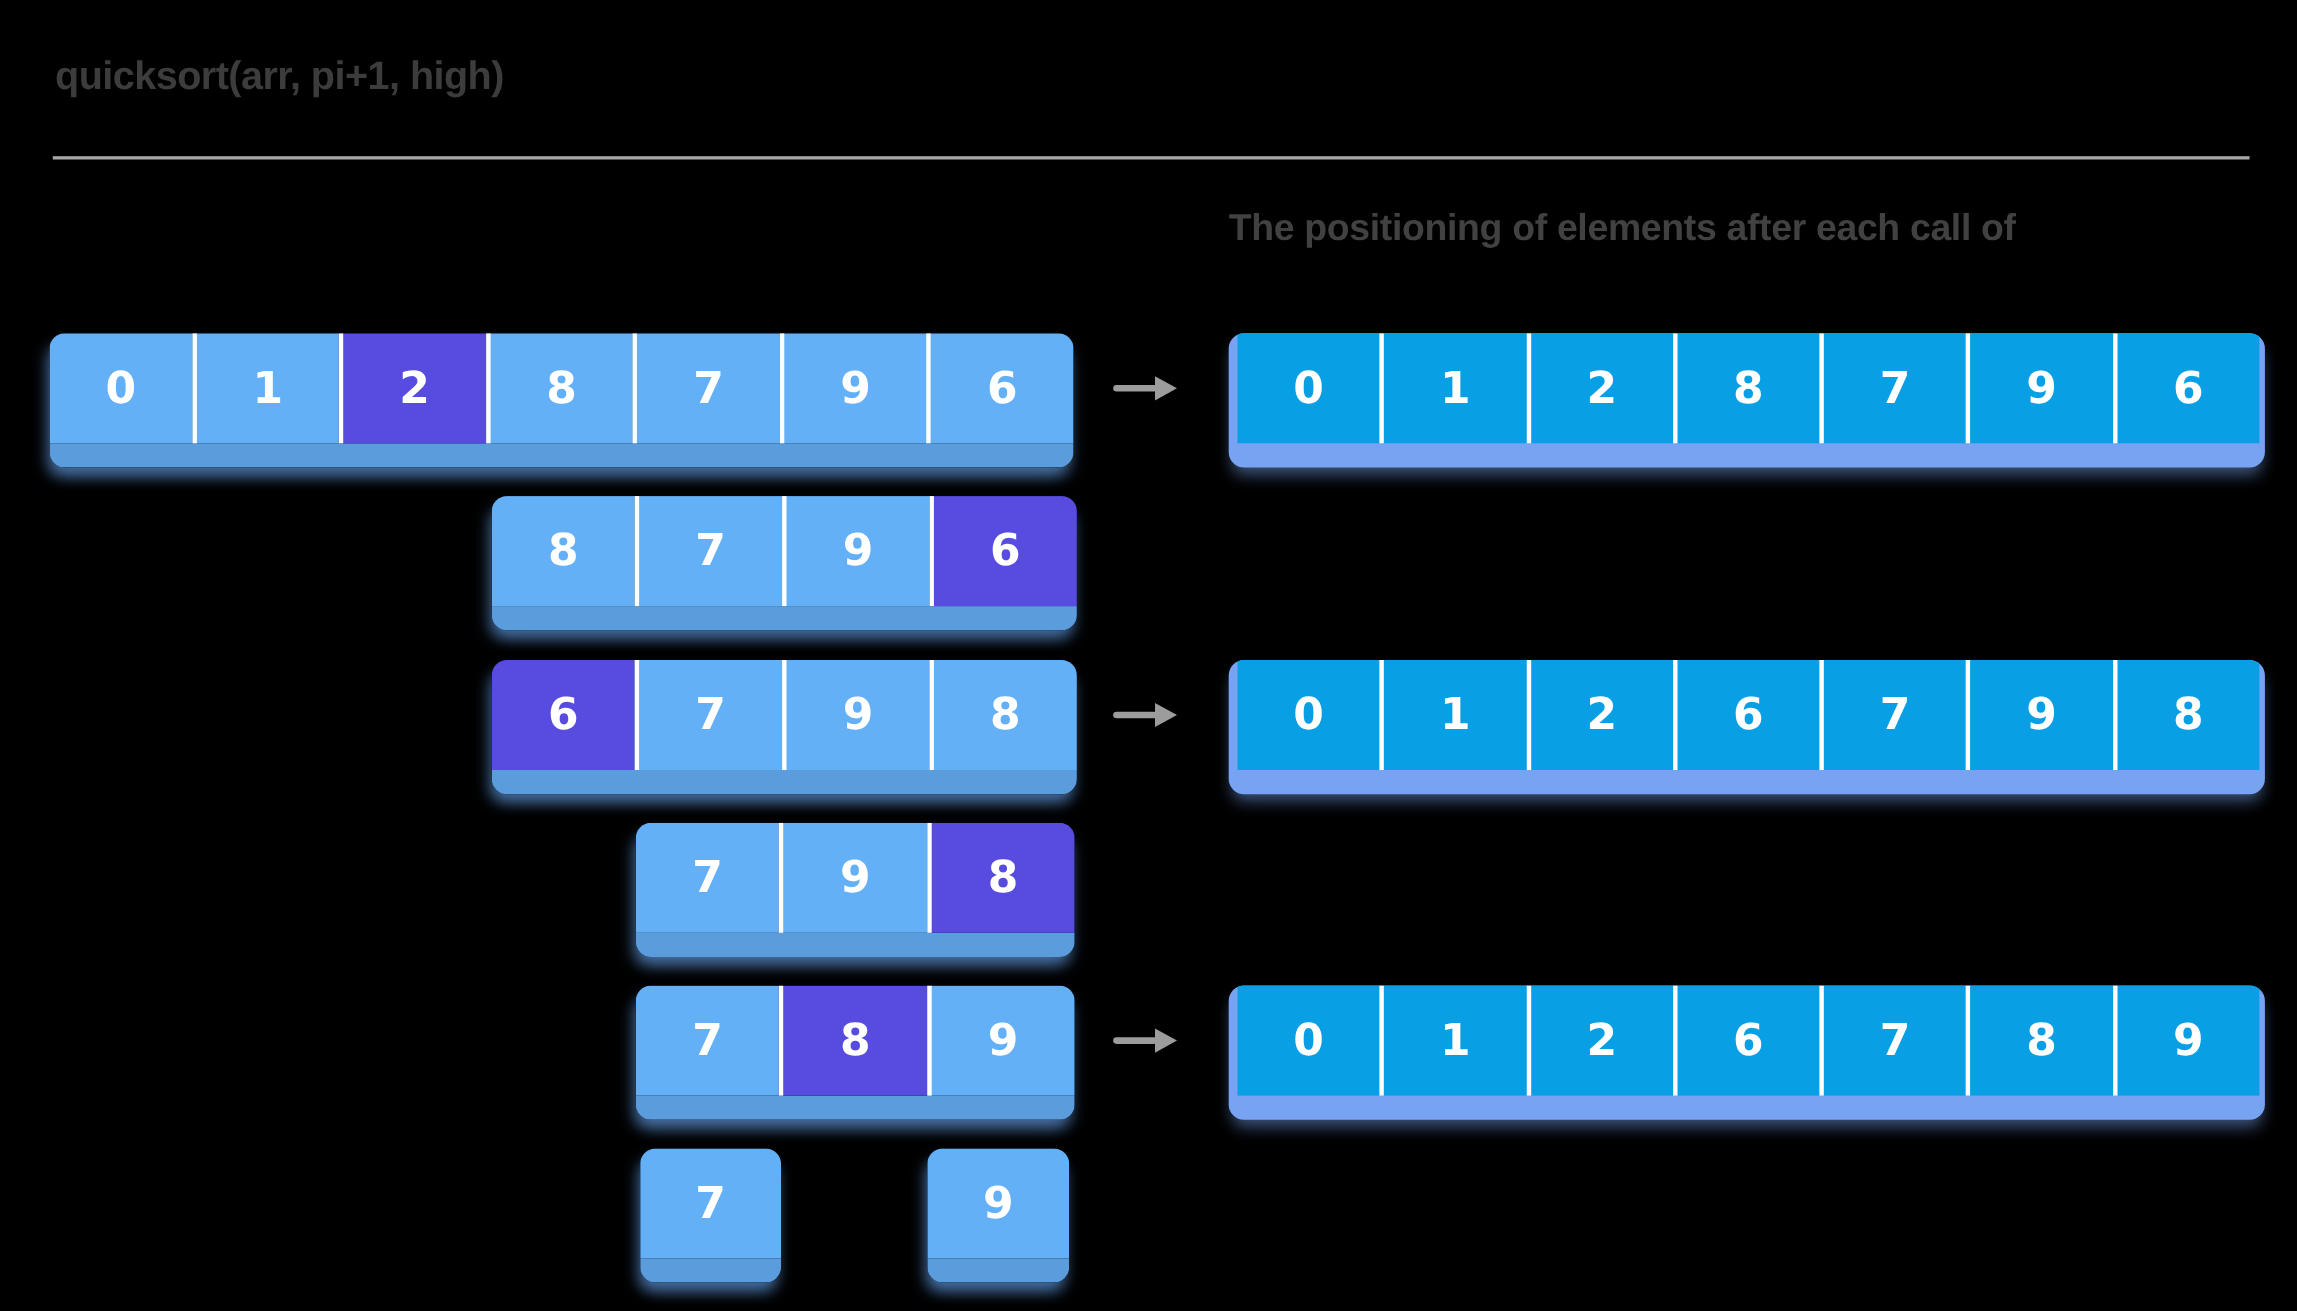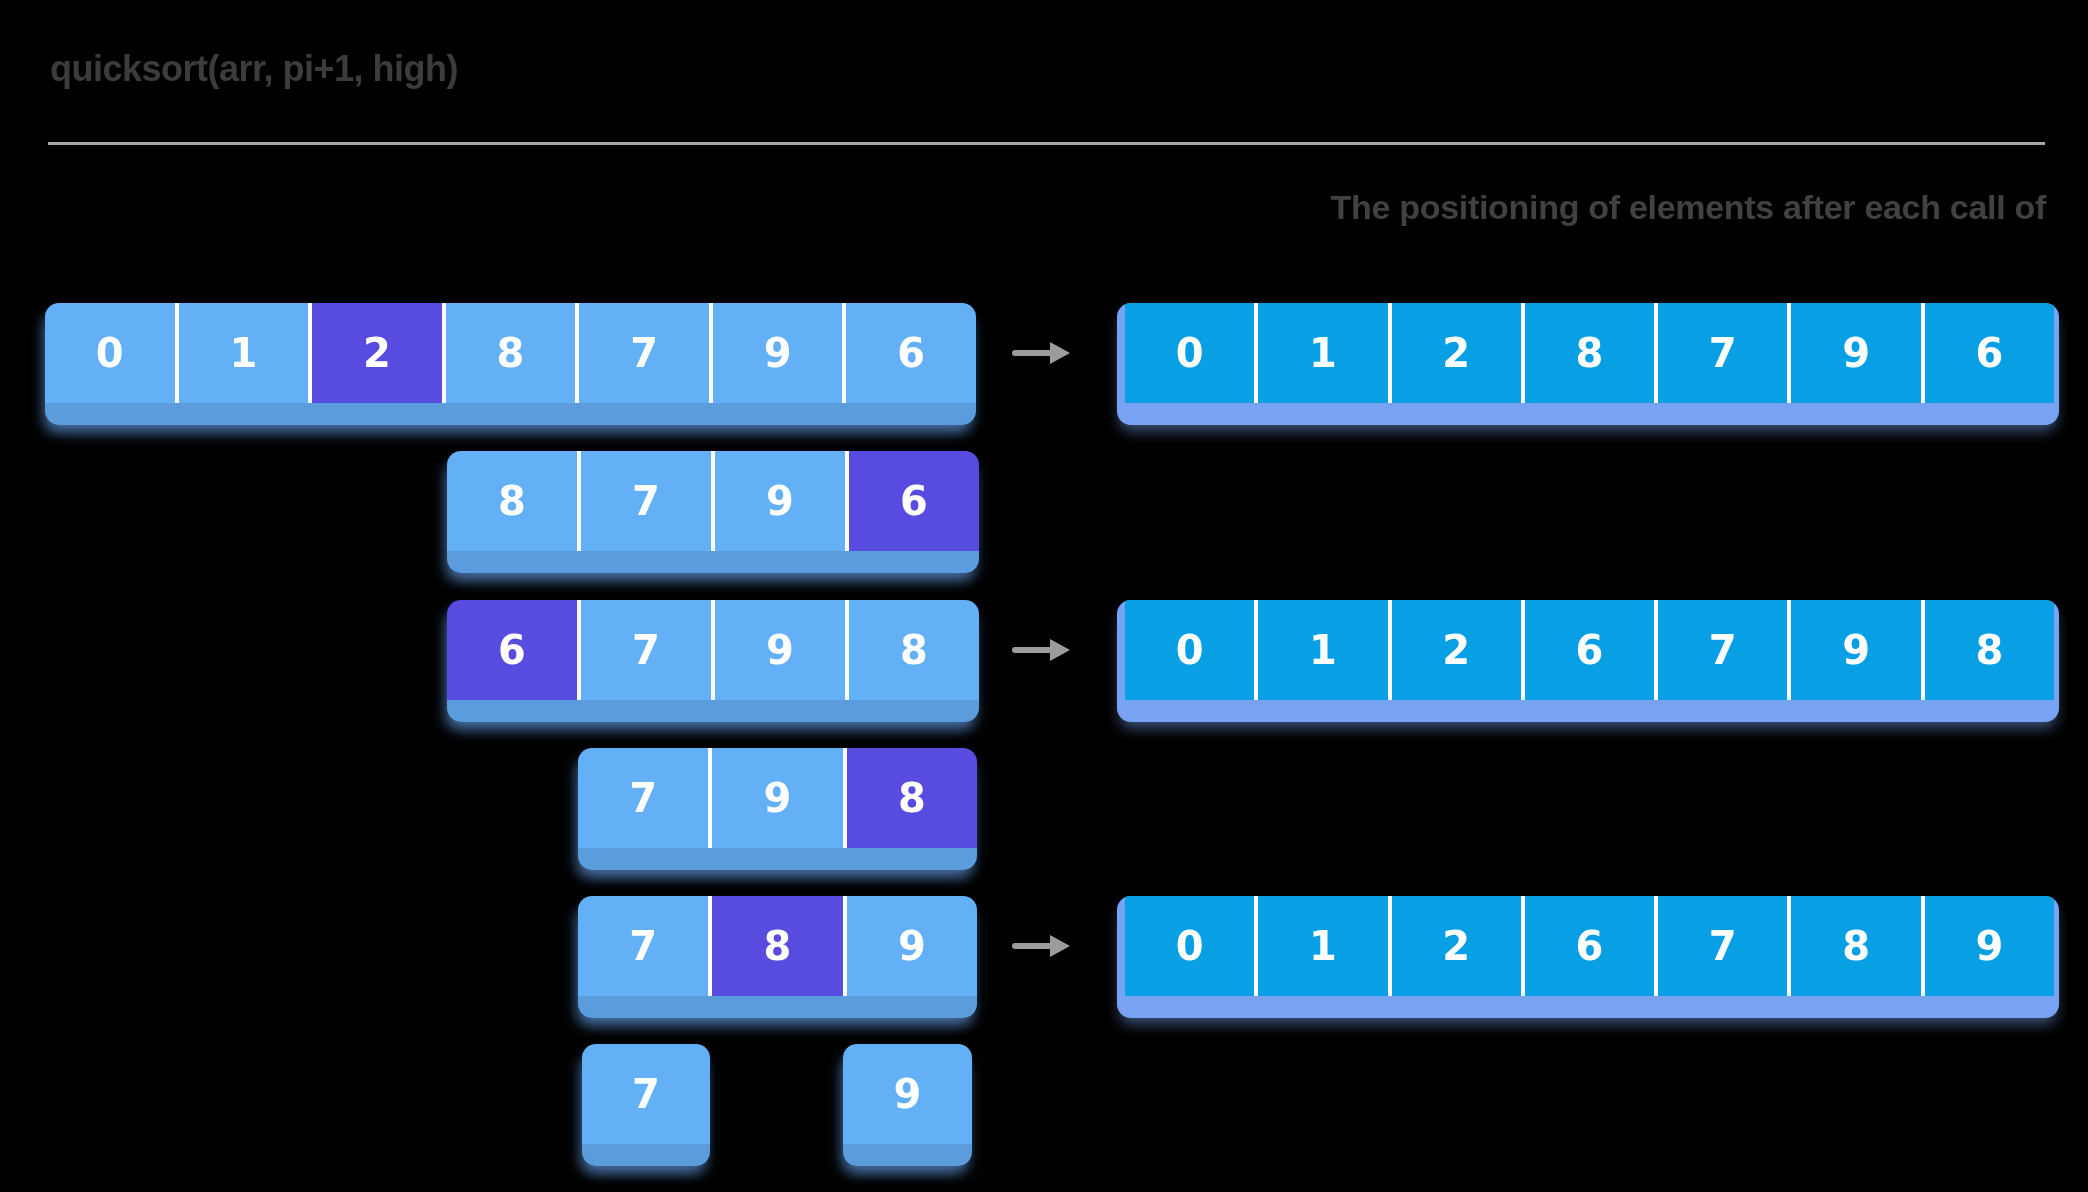--- a/index.html
+++ b/index.html
@@ -12,21 +12,21 @@
     position:absolute; left:50px; top:48px;
     font-size:36px; font-weight:bold; color:#3c3c3c;
     letter-spacing:-0.5px;
   }
   .divider {
     position:absolute; left:48px; top:142px;
     width:1997px; height:3px; background:#a7a7a7;
   }
   .heading {
     position:absolute; left:1117px; top:184px; width:929px;
-    text-align:right; font-size:34px; font-weight:bold;
+    text-align:left; font-size:34px; font-weight:bold;
     color:#414141; line-height:46px; letter-spacing:-0.3px;
   }
   .bar { position:absolute; border-radius:14px; overflow:hidden; }
   .cells { display:flex; height:100px; }
   .cell {
     flex:1; display:flex; align-items:center; justify-content:center;
     font-family:"DejaVu Sans", sans-serif; font-weight:bold;
     font-size:40px; color:#ffffff;
   }
   .cell + .cell { border-left:4px solid #ffffff; }

